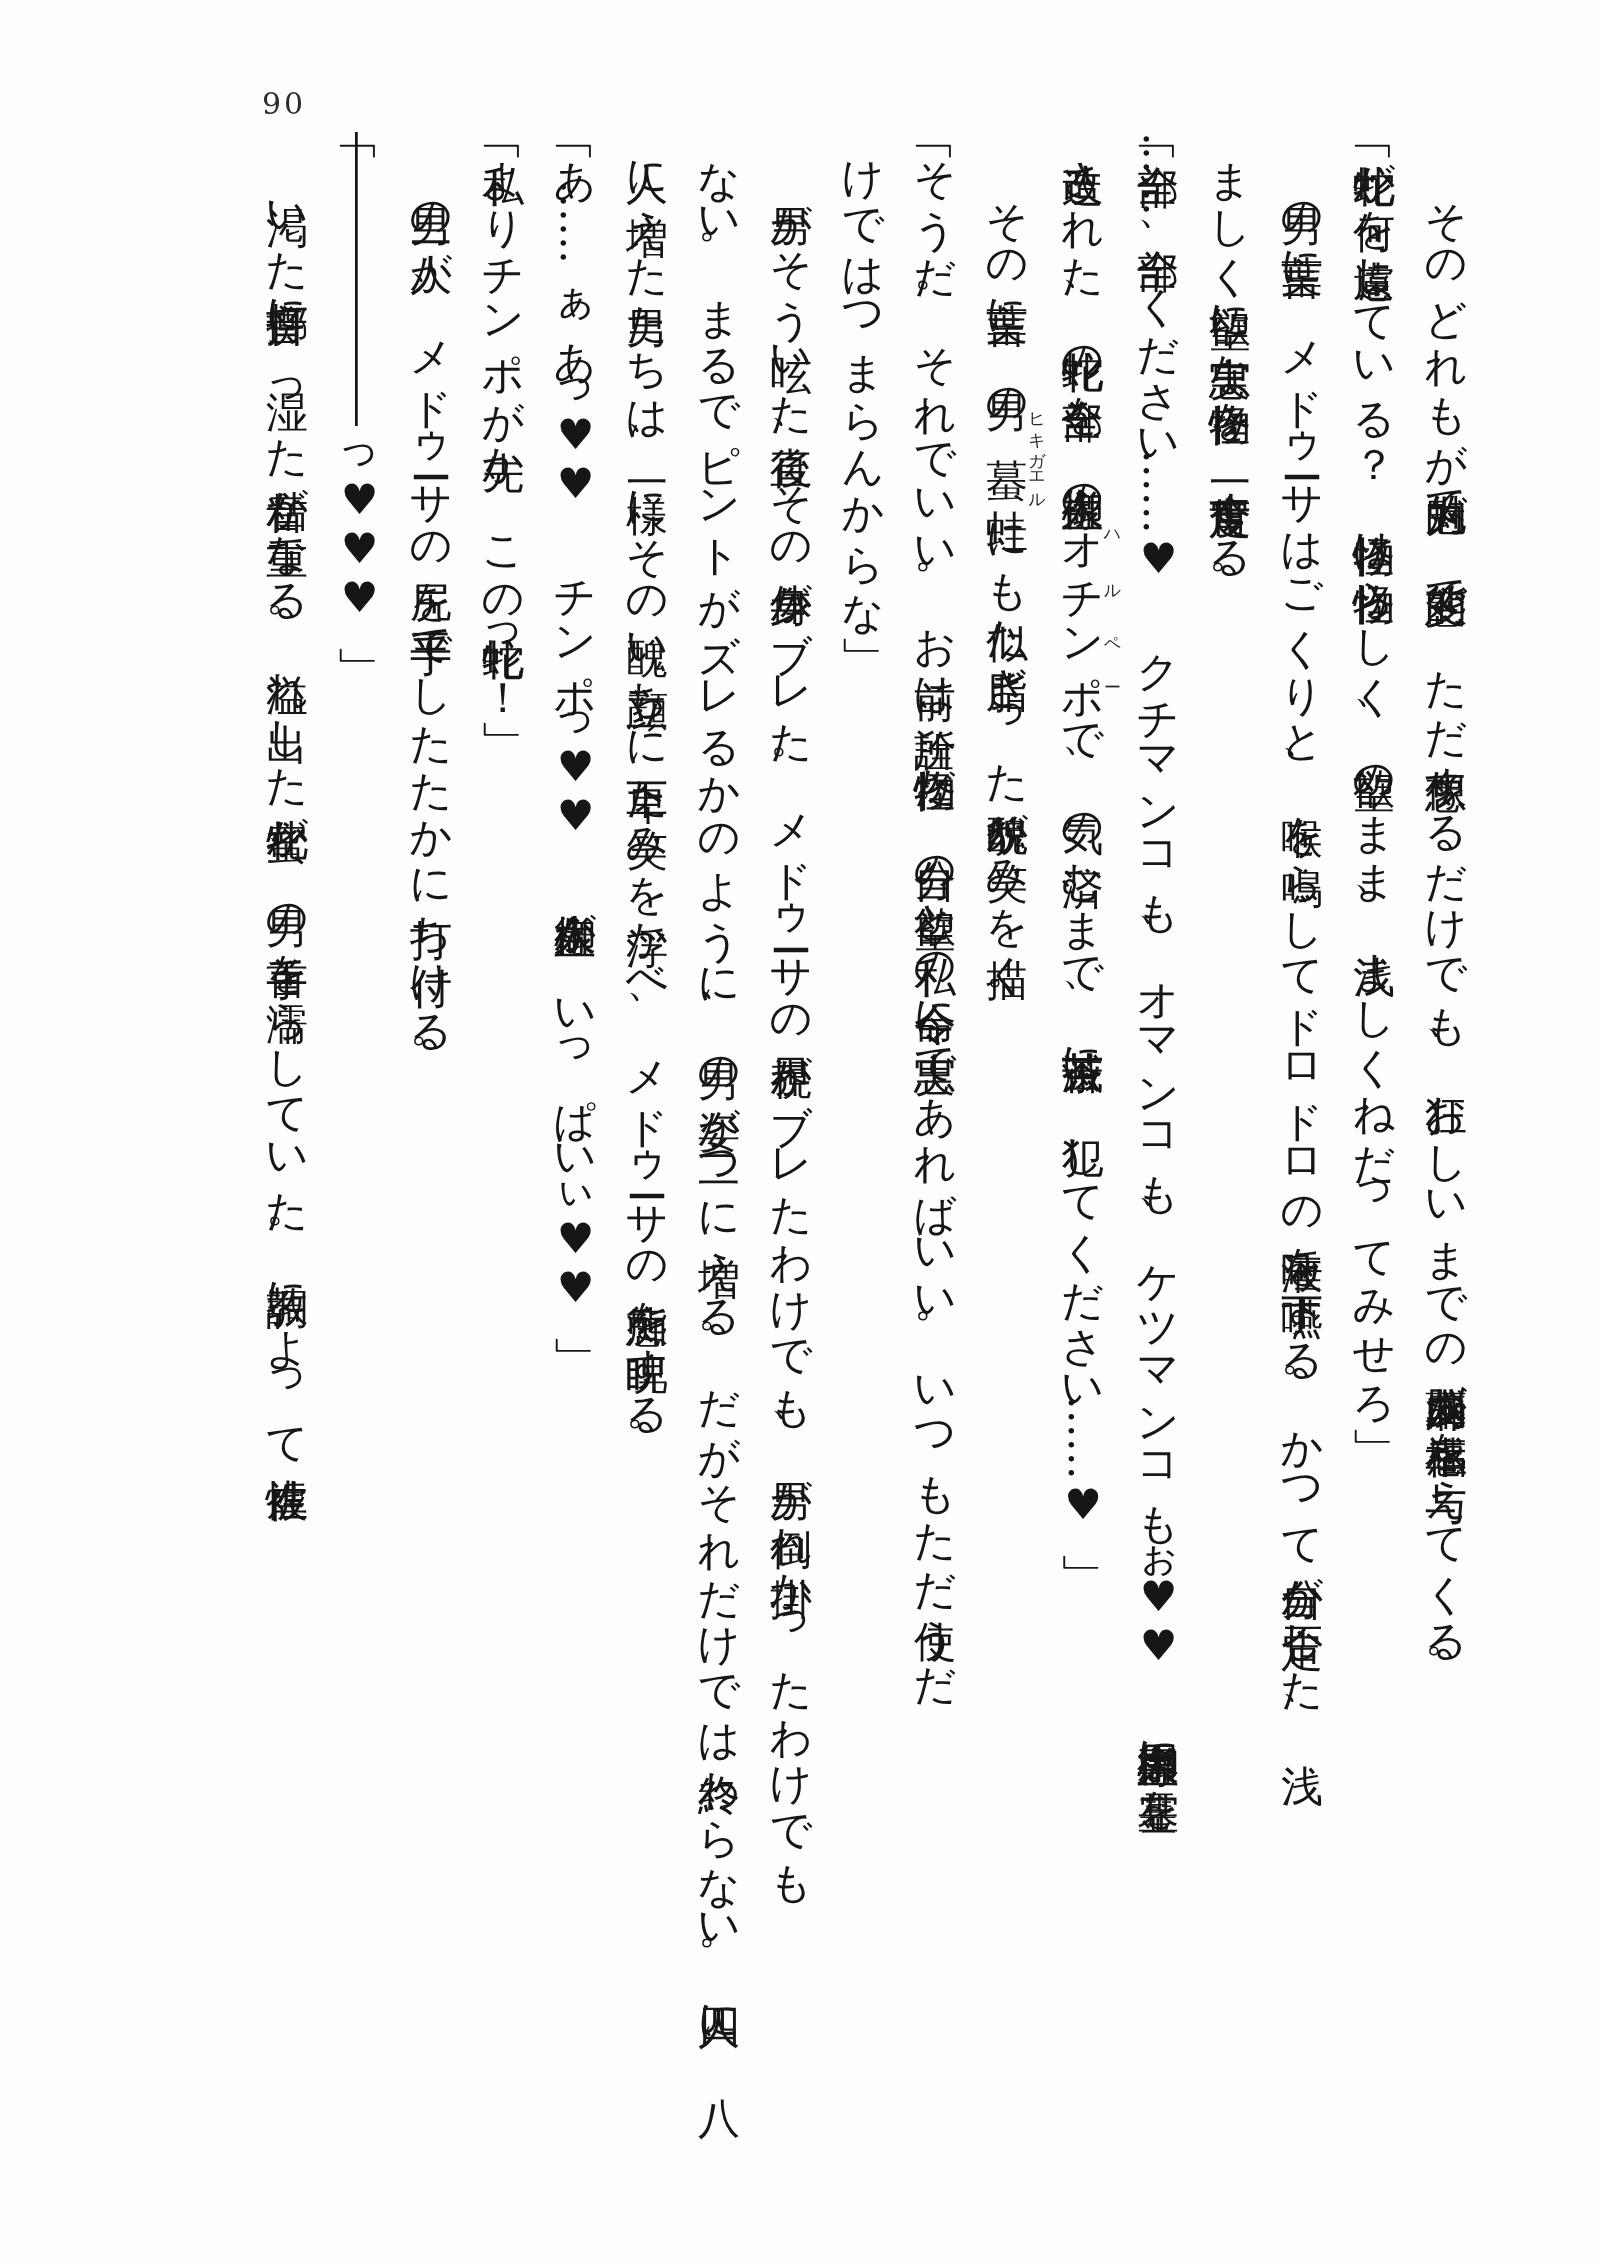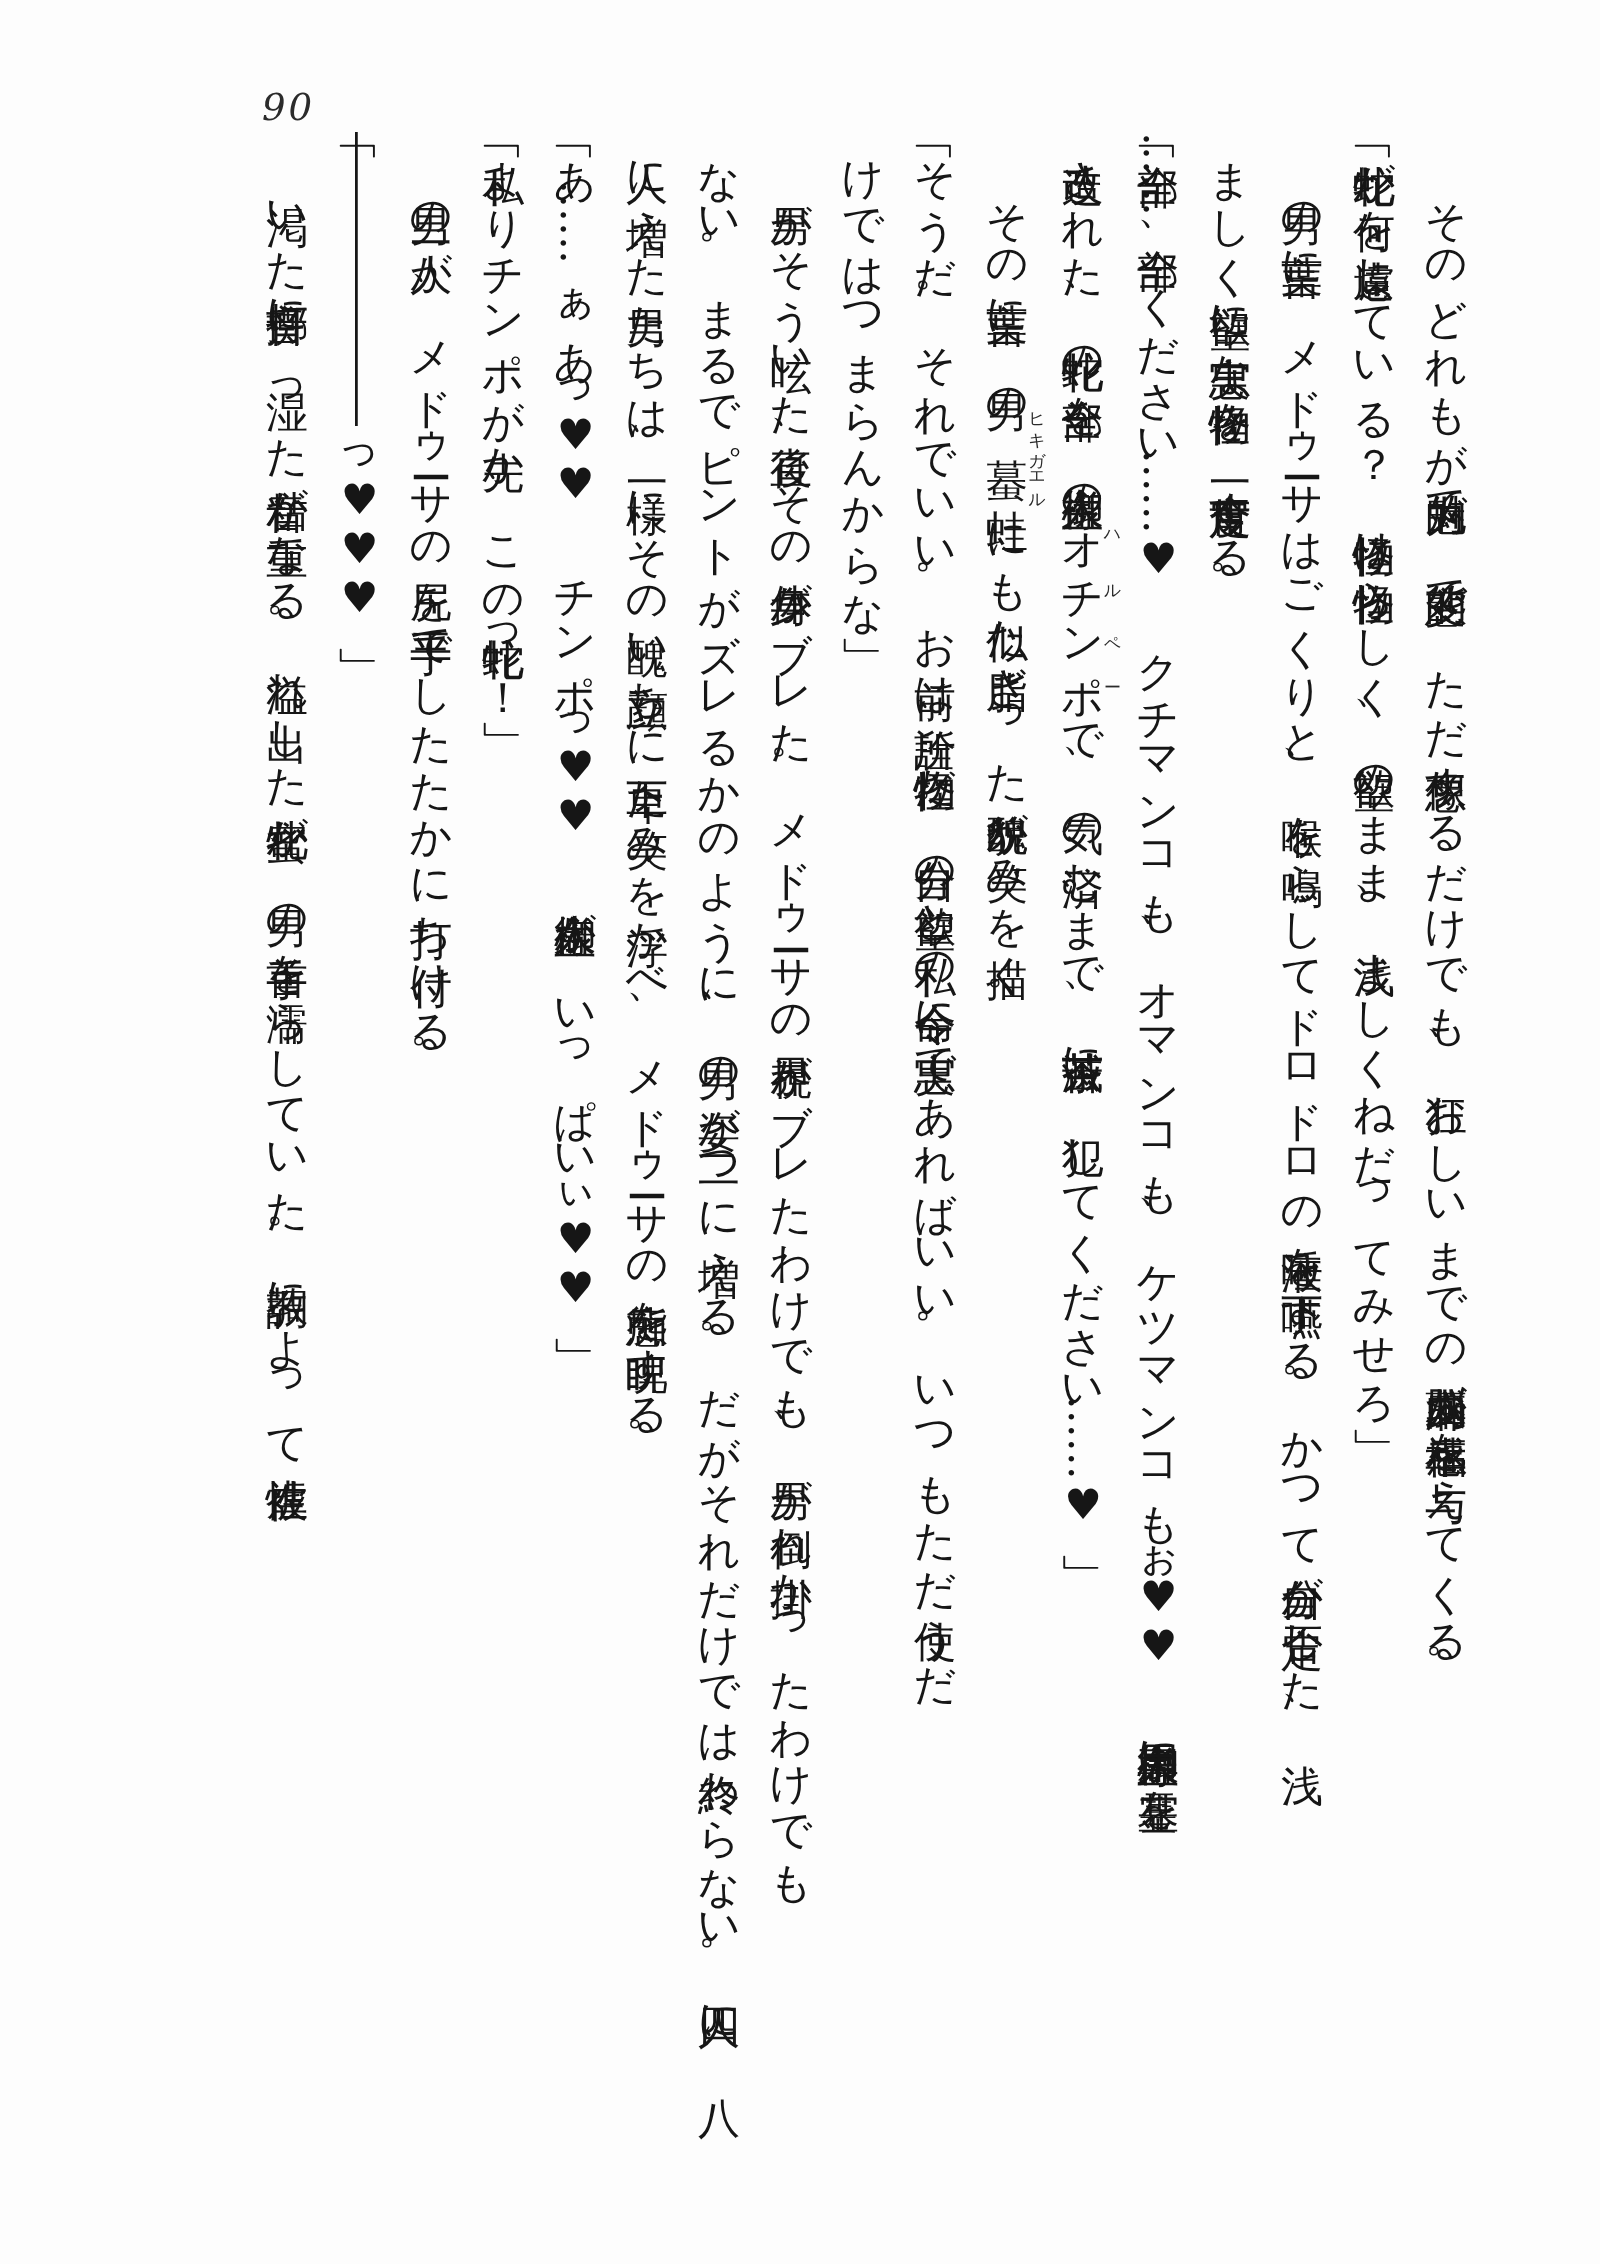--- a/index.html
+++ b/index.html
@@ -11,25 +11,24 @@
     height: 2264px;
     position: relative;
     background: #fdfdfd;
     font-family: "DejaVu Serif", "Liberation Serif", serif;
     overflow: hidden;
   }
   .page-number {
     position: absolute;
     top: 86px;
     left: 262px;
-    font-size: 37px;
+    font-size: 30px;
     color: #2b2b2b;
     letter-spacing: 3px;
     font-family: "DejaVu Serif", "Liberation Serif", serif;
-    font-style: italic;
   }
   .text-block {
     position: absolute;
     top: 132px;
     right: 118px;
     height: 2062px;
     writing-mode: vertical-rl;
     text-orientation: mixed;
     font-size: 42px;
     color: #161616;

